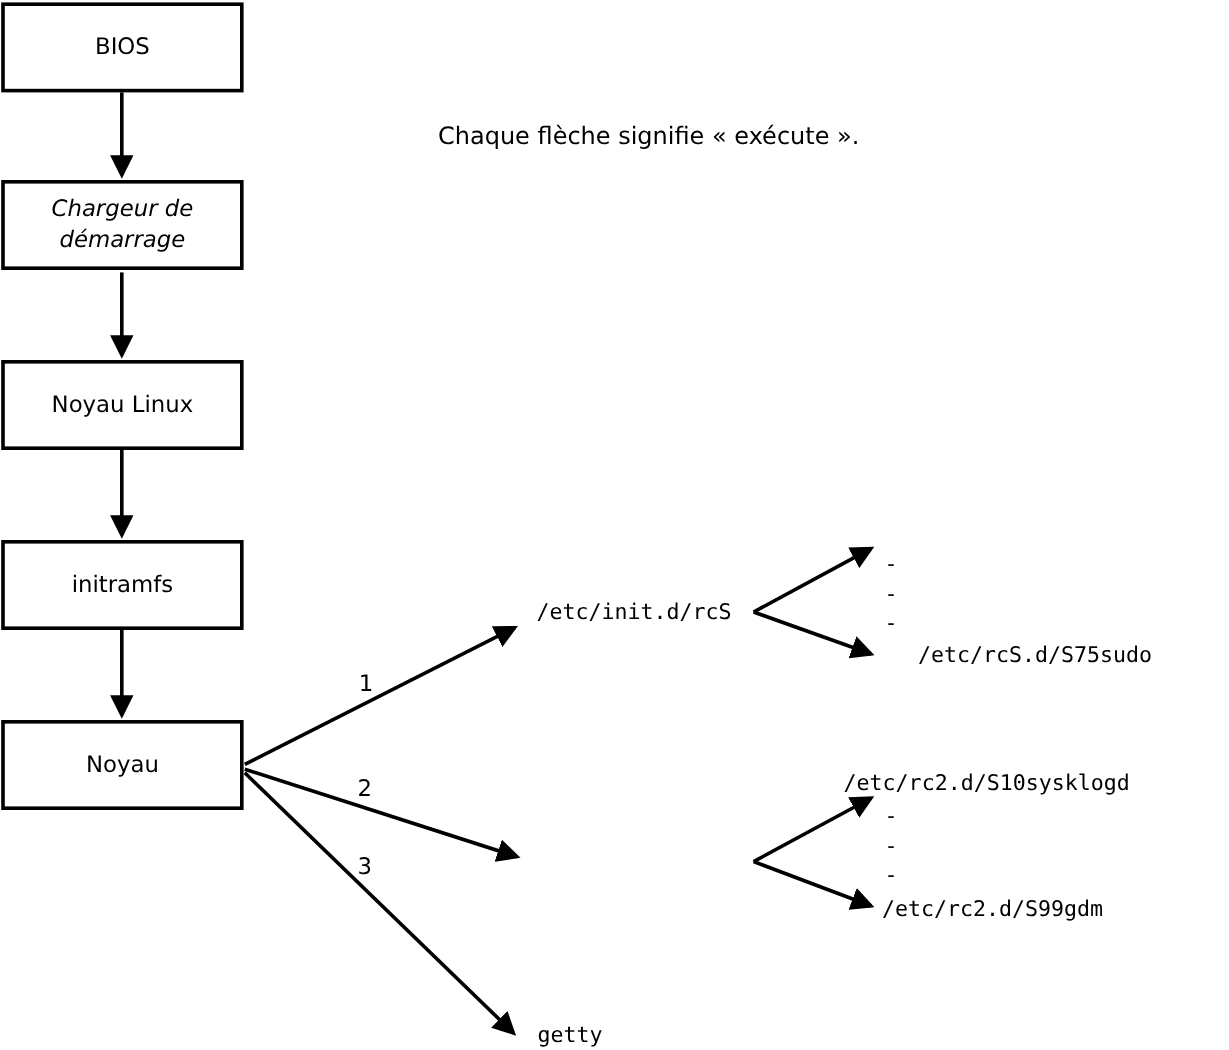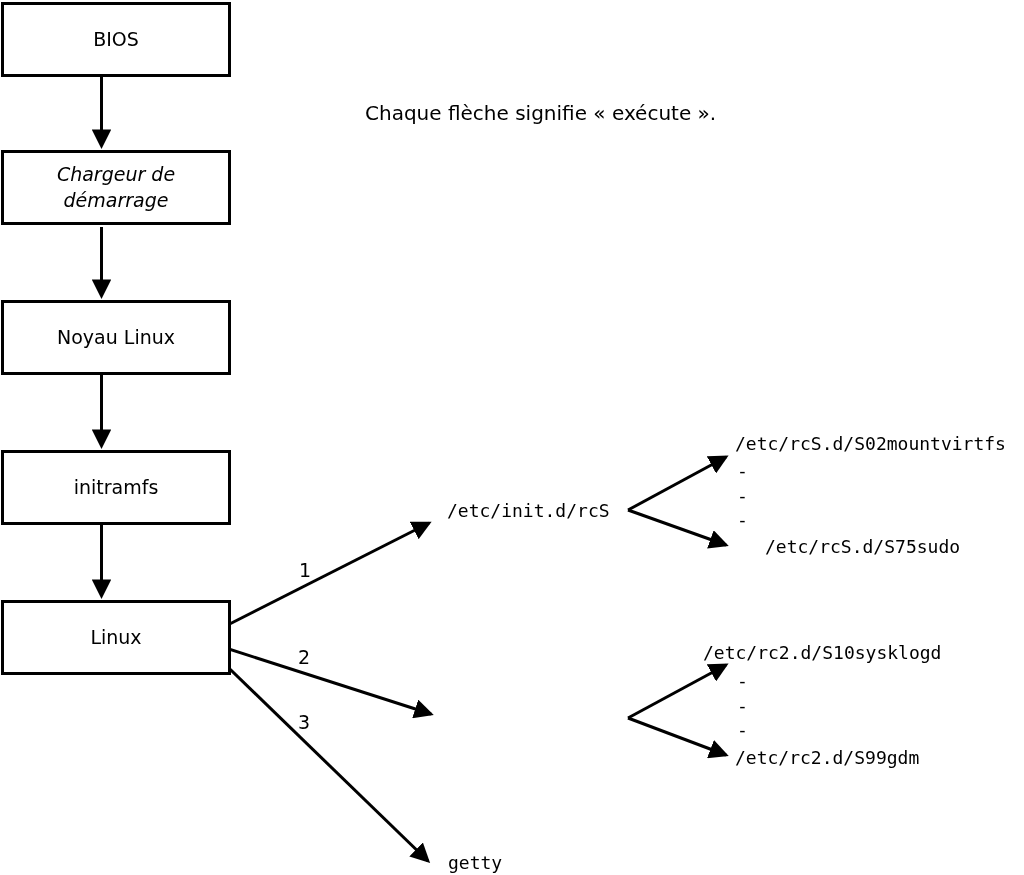--- a/index.html
+++ b/index.html
@@ -19,21 +19,21 @@
   #arrow-layer {
     position: absolute;
     left: 0;
     top: 0;
     width: 1024px;
     height: 875px;
   }
   .node-box {
     position: absolute;
     left: 1px;
-    width: 230px;
+    width: 202px;
     height: 75px;
     box-sizing: border-box;
     border: 3px solid #000000;
     background: #ffffff;
     display: flex;
     align-items: center;
     justify-content: center;
     text-align: center;
     font-size: 19px;
     line-height: 1.35;
@@ -86,32 +86,31 @@
 
     <path d="M628 718 L726 665" stroke="#000000" stroke-width="3" fill="none" marker-end="url(#ah)"></path>
     <path d="M628 718 L726 755" stroke="#000000" stroke-width="3" fill="none" marker-end="url(#ah)"></path>
   </svg>
 
   <div class="node-box" style="top: 2px;">BIOS</div>
   <div class="node-box" style="top: 150px; font-style: italic;">Chargeur de
 démarrage</div>
   <div class="node-box" style="top: 450px;">initramfs</div>
   <div class="node-box" style="top: 300px;">Noyau Linux</div>
-  <div class="node-box" style="top: 600px;">Linux</div>
+  <div class="node-box" style="top: 600px;">Noyau</div>
 
   <div class="note">Chaque flèche signifie « exécute ».</div>
 
   <span class="branch-num" style="left: 305px; top: 570px;">1</span>
   <span class="branch-num" style="left: 304px; top: 657px;">2</span>
   <span class="branch-num" style="left: 304px; top: 722px;">3</span>
 
   <span class="mono-label" style="left: 447px; top: 511px; text-align: right;">/etc/init.d/rcS</span>
   <span class="mono-label" style="left: 448px; top: 863px;">getty</span>
 
-  <span class="mono-label" style="left: 735px; top: 444px;">/etc/rcS.d/S02mountvirtfs</span>
   <span class="mono-label" style="left: 737px; top: 471px;">-</span>
   <span class="mono-label" style="left: 737px; top: 496px;">-</span>
   <span class="mono-label" style="left: 737px; top: 520px;">-</span>
   <span class="mono-label" style="left: 735px; top: 547px; margin-left: 30px;">/etc/rcS.d/S75sudo</span>
 
   <span class="mono-label" style="left: 703px; top: 653px;">/etc/rc2.d/S10sysklogd</span>
   <span class="mono-label" style="left: 737px; top: 681px;">-</span>
   <span class="mono-label" style="left: 737px; top: 706px;">-</span>
   <span class="mono-label" style="left: 737px; top: 730px;">-</span>
   <span class="mono-label" style="left: 735px; top: 758px;">/etc/rc2.d/S99gdm</span>

